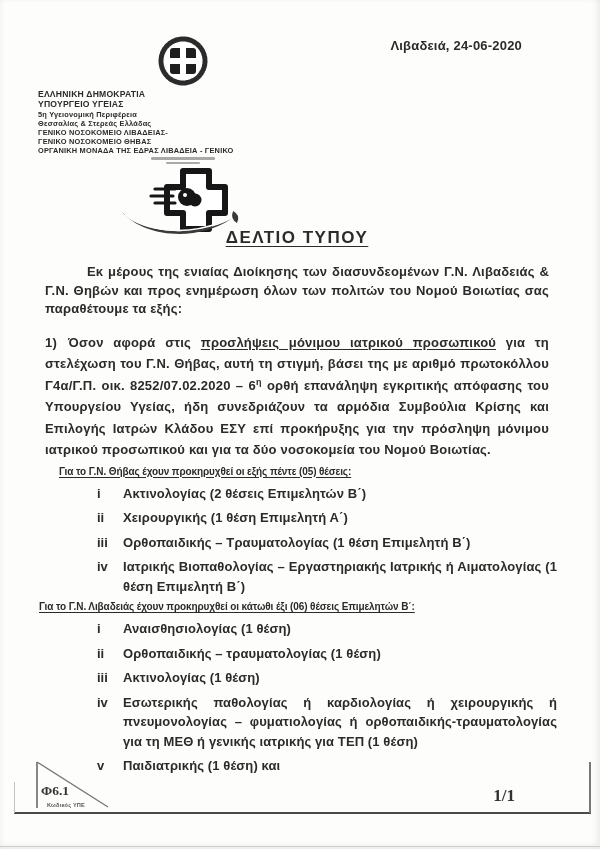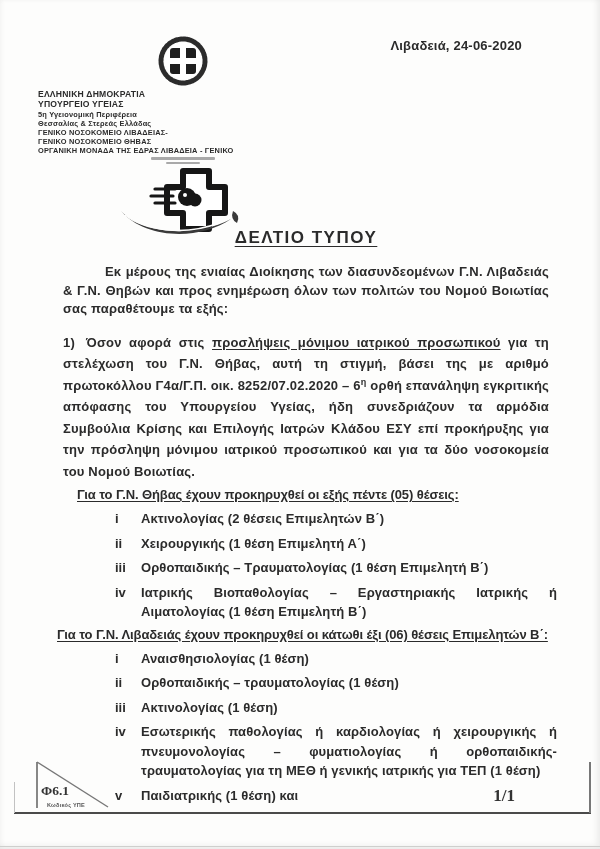--- a/index.html
+++ b/index.html
@@ -13,29 +13,29 @@
   .date-line{position:absolute;top:38px;right:78px;font-size:13px;font-weight:700;letter-spacing:.2px;}
   .letterhead{position:absolute;top:34px;left:38px;width:290px;text-align:left;}
   .emblem{display:block;margin:0 auto 3px;}
   .lh-line{font-weight:700;line-height:1.22;letter-spacing:.2px;}
   .lh-big{font-size:8.6px;}
   .lh-small{font-size:7.4px;}
   .smudge{width:64px;height:2.5px;background:#9a9a9a;margin:2px auto 0;border-radius:1px;opacity:.85;}
   .smudge.s2{width:34px;height:2px;}
   .hosp-logo{display:block;margin:3px auto 0;}
   
-  .main{position:absolute;top:222px;left:55px;right:43px;font-size:13px;font-weight:700;}
+  .main{position:absolute;top:222px;left:37px;right:43px;font-size:13px;font-weight:700;}
   .title{margin:6px 0 0;text-align:center;font-size:17px;font-weight:700;letter-spacing:1.5px;text-decoration:underline;text-underline-offset:3px;}
   .para{margin:15px 8px 0;line-height:18.5px;text-align:justify;letter-spacing:.2px;}
   .para.intro{text-indent:42px;}
   .para.point{margin-top:13px;line-height:21.5px;}
   .pnum{display:inline-block;width:23px;}
   .u{text-decoration:underline;text-underline-offset:2px;}
   sup{font-size:9px;line-height:0;}
-  .sub{margin:5px 0 0 22px;font-size:13px;font-weight:700;letter-spacing:-.1px;white-space:nowrap;text-decoration:underline;text-underline-offset:2px;}
+  .sub{margin:5px 0 0 22px;font-size:10px;font-weight:700;letter-spacing:-.1px;white-space:nowrap;text-decoration:underline;text-underline-offset:2px;}
   .sub.second{margin-left:2px;}
   ul.positions{list-style:none;margin:7px 0 0;padding:0;}
   ul.positions li{display:flex;margin:0 0 5px 60px;line-height:19.5px;}
   ul.positions .rn{width:26px;flex:none;font-weight:700;}
   ul.positions .tx{flex:1;text-align:justify;letter-spacing:.1px;}
   
   .stamp{position:absolute;left:28px;top:760px;width:100px;height:54px;}
   .stamp svg{position:absolute;left:0;top:0;}
   .file-code{position:absolute;left:13px;top:23px;font-family:"Liberation Serif",serif;font-weight:700;font-size:13.5px;color:#333;}
   .file-caption{position:absolute;left:19px;top:42px;font-size:5.6px;font-weight:700;color:#555;letter-spacing:.2px;}

